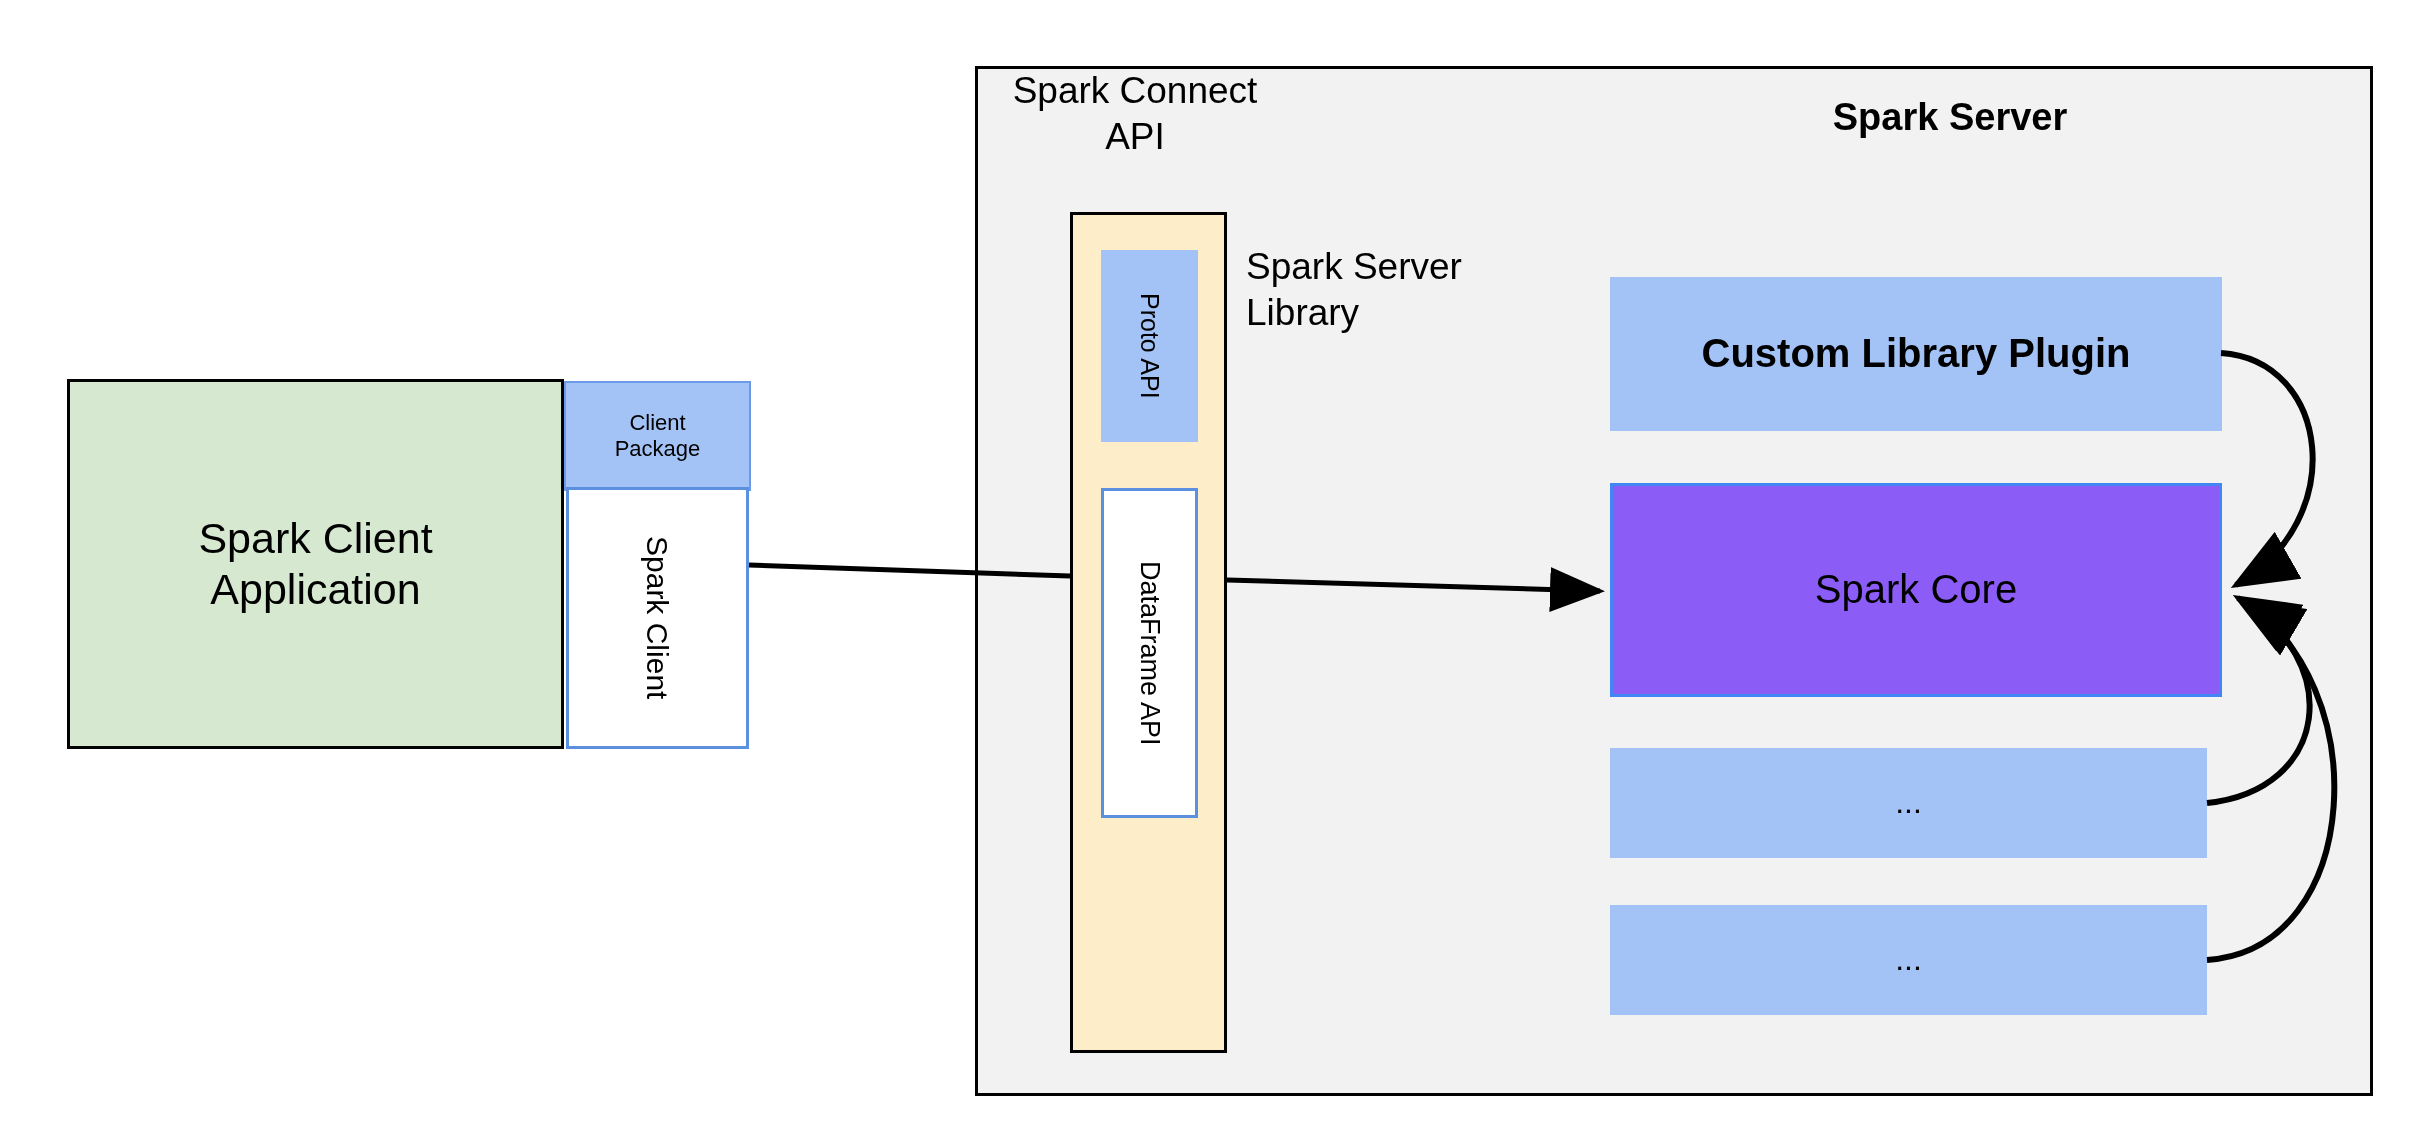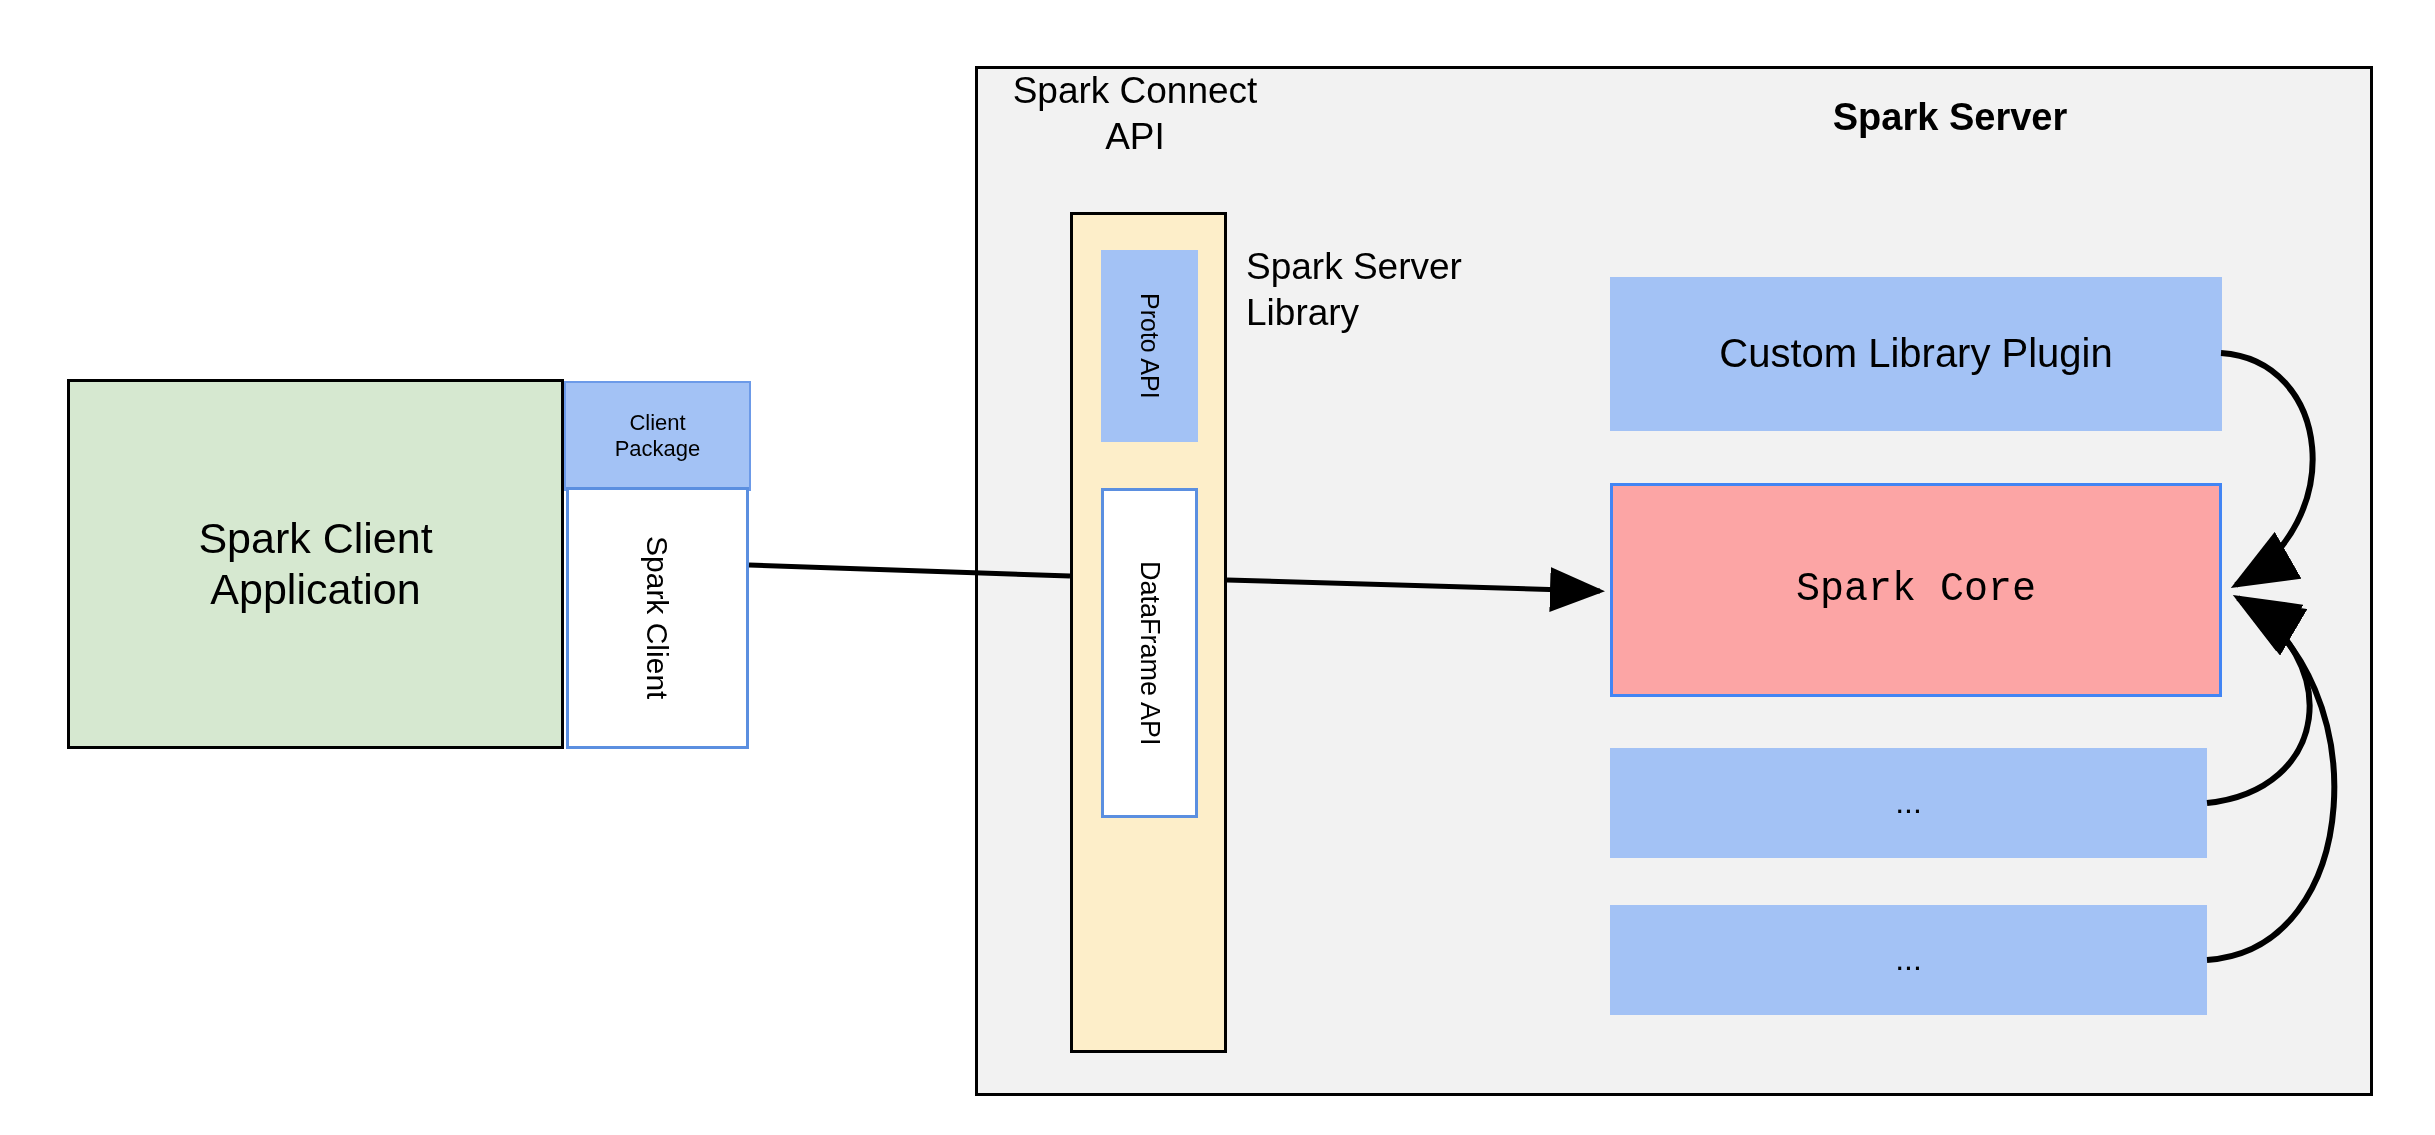--- a/index.html
+++ b/index.html
@@ -107,28 +107,28 @@
     background: #ffffff;
     border: 3px solid #5b8fe0;
     font-size: 27px;
   }
   
   #custom-library-plugin-box {
     left: 1610px; top: 277px;
     width: 612px; height: 154px;
     background: #a3c2f5;
     font-size: 40px;
+    font-weight: bold;
   }
   #spark-core-box {
     left: 1610px; top: 483px;
     width: 612px; height: 214px;
-    background: #fca5a5;
+    background: #8b5cf6;
     border: 3px solid #4285f4;
     font-size: 40px;
-    font-family: Liberation Mono, monospace;
   }
   #ellipsis-box-1 {
     left: 1610px; top: 748px;
     width: 597px; height: 110px;
     background: #a3c2f5;
     font-size: 32px;
   }
   #ellipsis-box-2 {
     left: 1610px; top: 905px;
     width: 597px; height: 110px;

